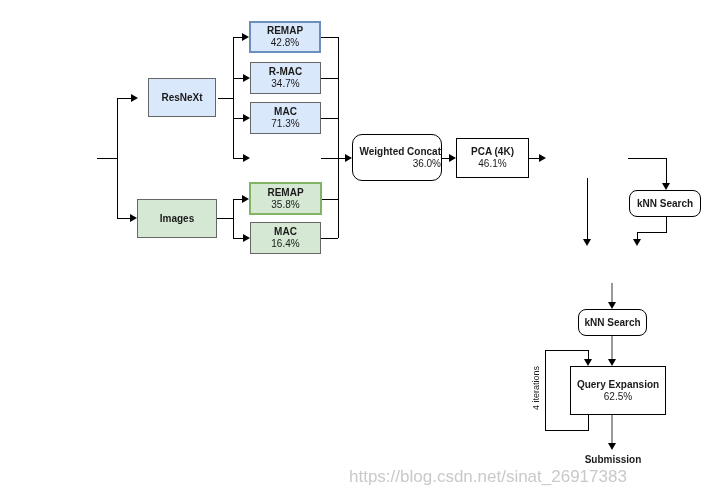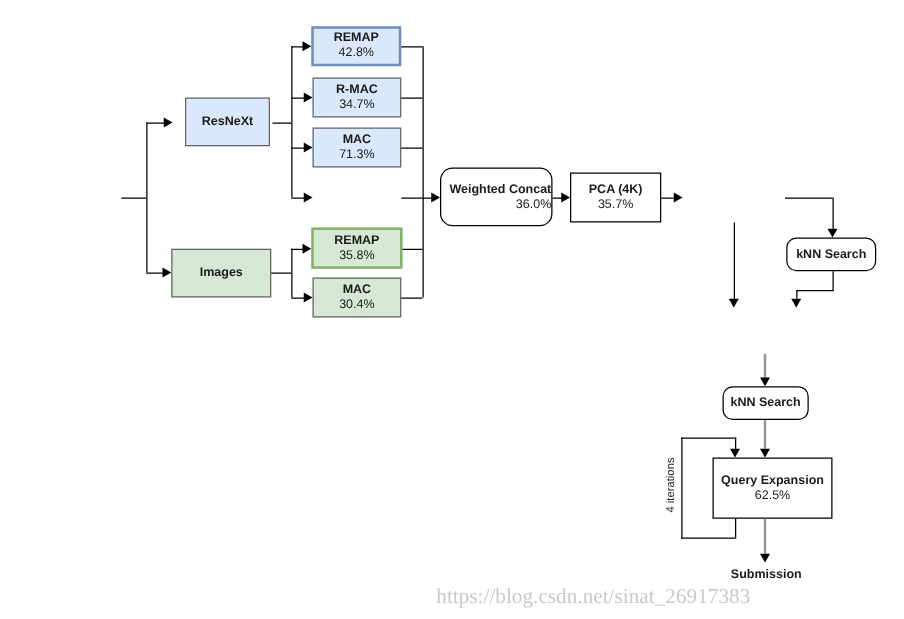--- a/index.html
+++ b/index.html
@@ -18,21 +18,21 @@
   .round-sm{border-radius:8px;}
   .lh{position:absolute;height:1px;background:#000;}
   .lv{position:absolute;width:1px;background:#000;}
   .lv.gray{width:2px;background:#999;}
   .ar{position:absolute;width:0;height:0;border-top:4px solid transparent;border-bottom:4px solid transparent;border-left:7px solid #000;}
   .ad{position:absolute;width:0;height:0;border-left:4px solid transparent;border-right:4px solid transparent;border-top:7px solid #000;}
   .loop-label{position:absolute;left:511px;top:383px;width:50px;font-size:9px;text-align:center;
               transform:rotate(-90deg);color:#222;white-space:nowrap;}
   .submission{position:absolute;left:573px;top:454px;width:80px;text-align:center;
               font-size:10px;font-weight:bold;white-space:nowrap;}
-  .watermark{position:absolute;left:349px;top:467px;font-family:Liberation Serif, serif;
+  .watermark{position:absolute;left:349px;top:467px;font-family:Liberation Sans, sans-serif;
              font-size:17px;color:#c9c9c9;white-space:nowrap;letter-spacing:0px;}
 </style>
 </head>
 <body>
 
 <div id="canvas">
 
   <div class="watermark">https://blog.csdn.net/sinat_26917383</div>
 
 
@@ -60,31 +60,31 @@
   </div>
 
 
   <div class="node green hl-green" style="left:249px;top:182px;width:73px;height:33px">
     <span class="t">REMAP</span>
     <span class="v">35.8%</span>
   </div>
 
   <div class="node green" style="left:250px;top:222px;width:71px;height:32px">
     <span class="t">MAC</span>
-    <span class="v">30.4%</span>
+    <span class="v">16.4%</span>
   </div>
 
   <div class="node round" style="left:352px;top:134px;width:90px;height:47px">
     <span class="t">Weighted Concat</span>
     <span class="v">36.0%</span>
   </div>
 
   <div class="node" style="left:456px;top:138px;width:73px;height:40px">
     <span class="t">PCA (4K)</span>
-    <span class="v">35.7%</span>
+    <span class="v">46.1%</span>
   </div>
 
 
   <div class="node round-sm" style="left:629px;top:190px;width:72px;height:27px">
     <span class="t">kNN Search</span>
   </div>
 
 
   <div class="node round-sm" style="left:578px;top:309px;width:69px;height:27px">
     <span class="t">kNN Search</span>

